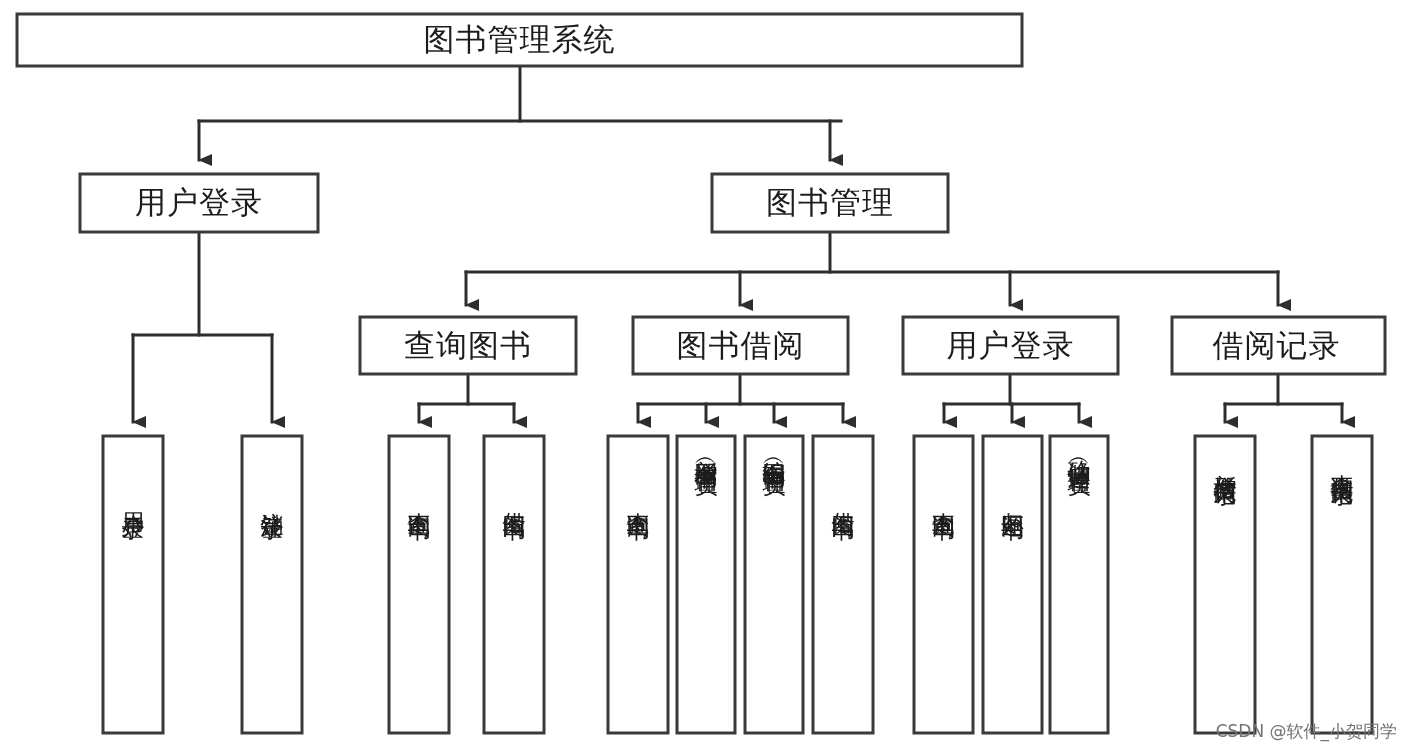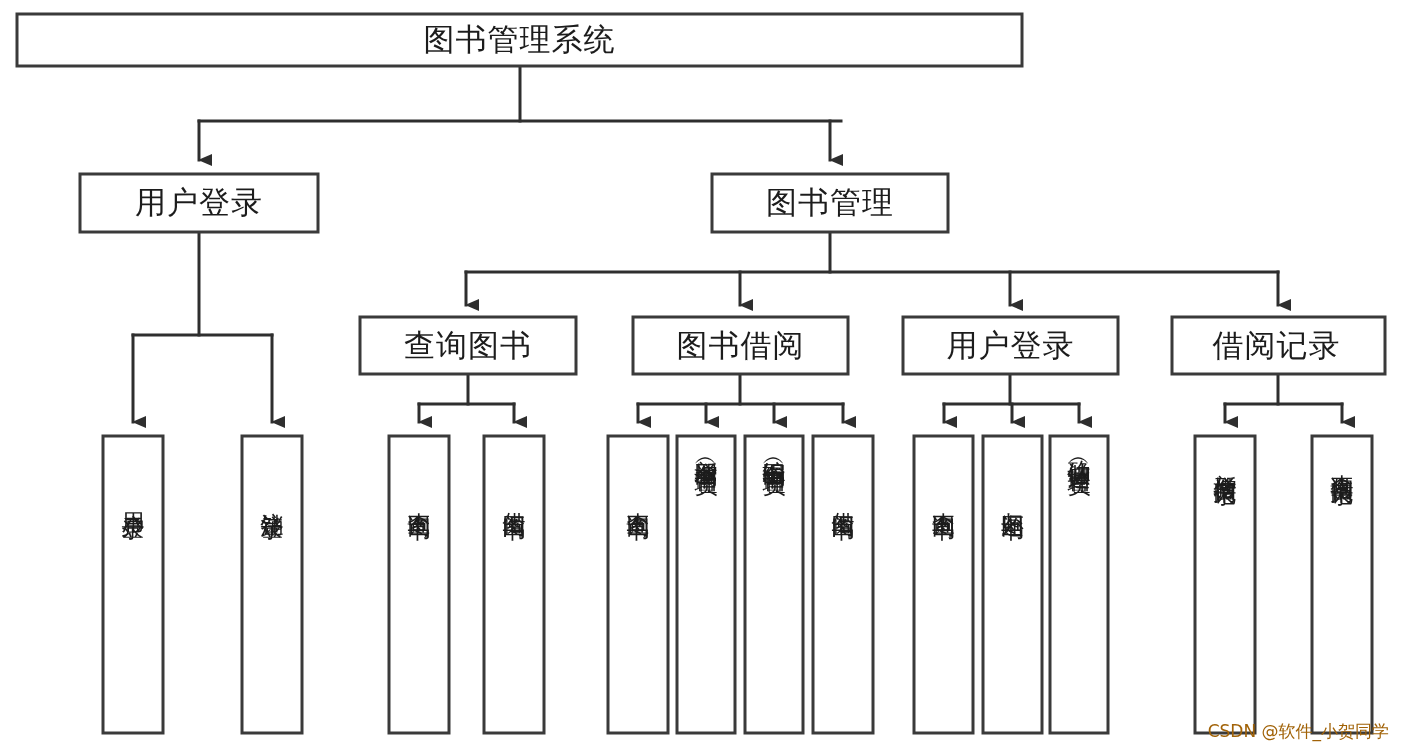--- a/index.html
+++ b/index.html
@@ -64,25 +64,25 @@
   }
   .hlabel-text {
     font-family: "DejaVu Sans", "Liberation Sans", sans-serif;
     font-size: 31px;
     color: #1c1c1c;
     letter-spacing: 1px;
     white-space: nowrap;
   }
   #watermark {
     position: absolute;
-    right: 16px;
+    right: 8px;
     bottom: 4px;
     font-family: "DejaVu Sans", "Liberation Sans", sans-serif;
     font-size: 17px;
-    color: #a16207;
+    color: #737373;
     white-space: nowrap;
     pointer-events: none;
   }
 </style>
 </head>
 <body>
 
 <div id="diagram-root">
 
   <svg class="diagram" viewBox="0 0 1405 747" xmlns="http://www.w3.org/2000/svg">

